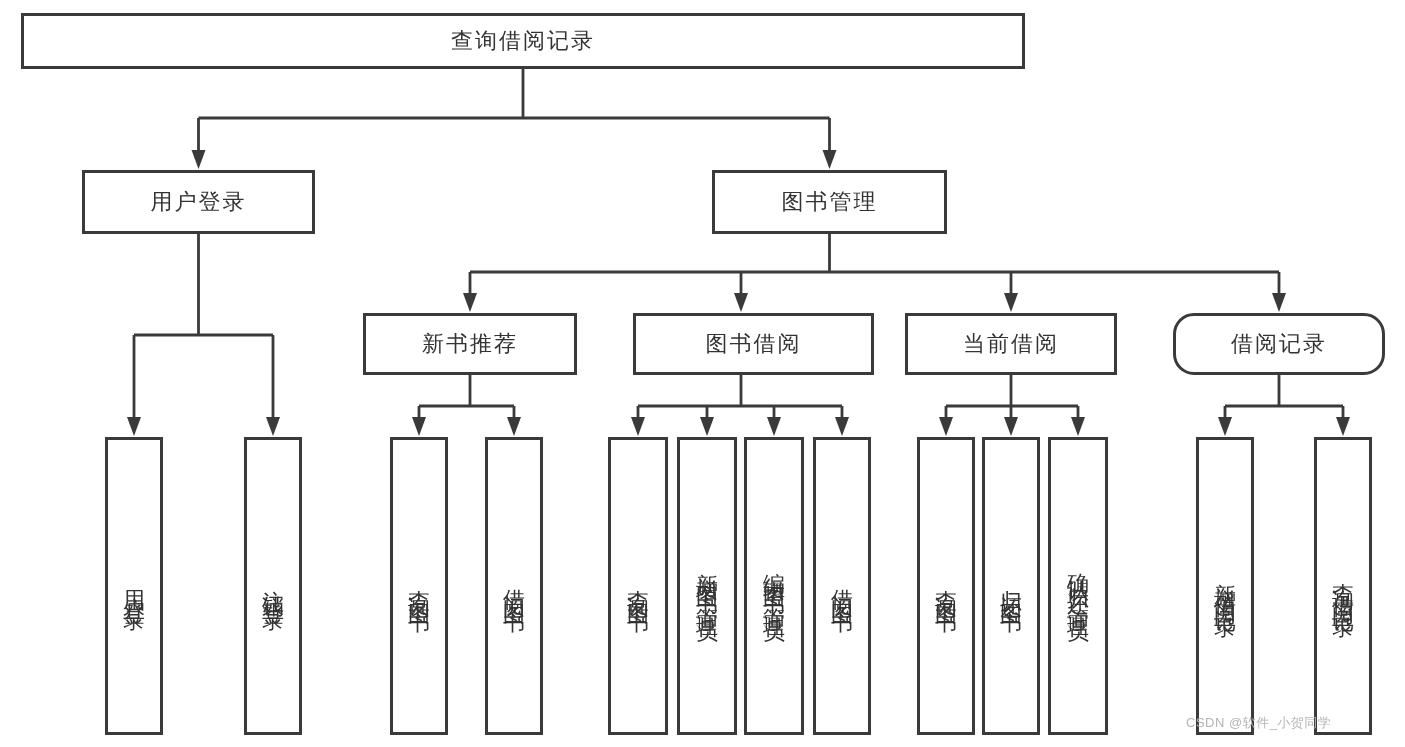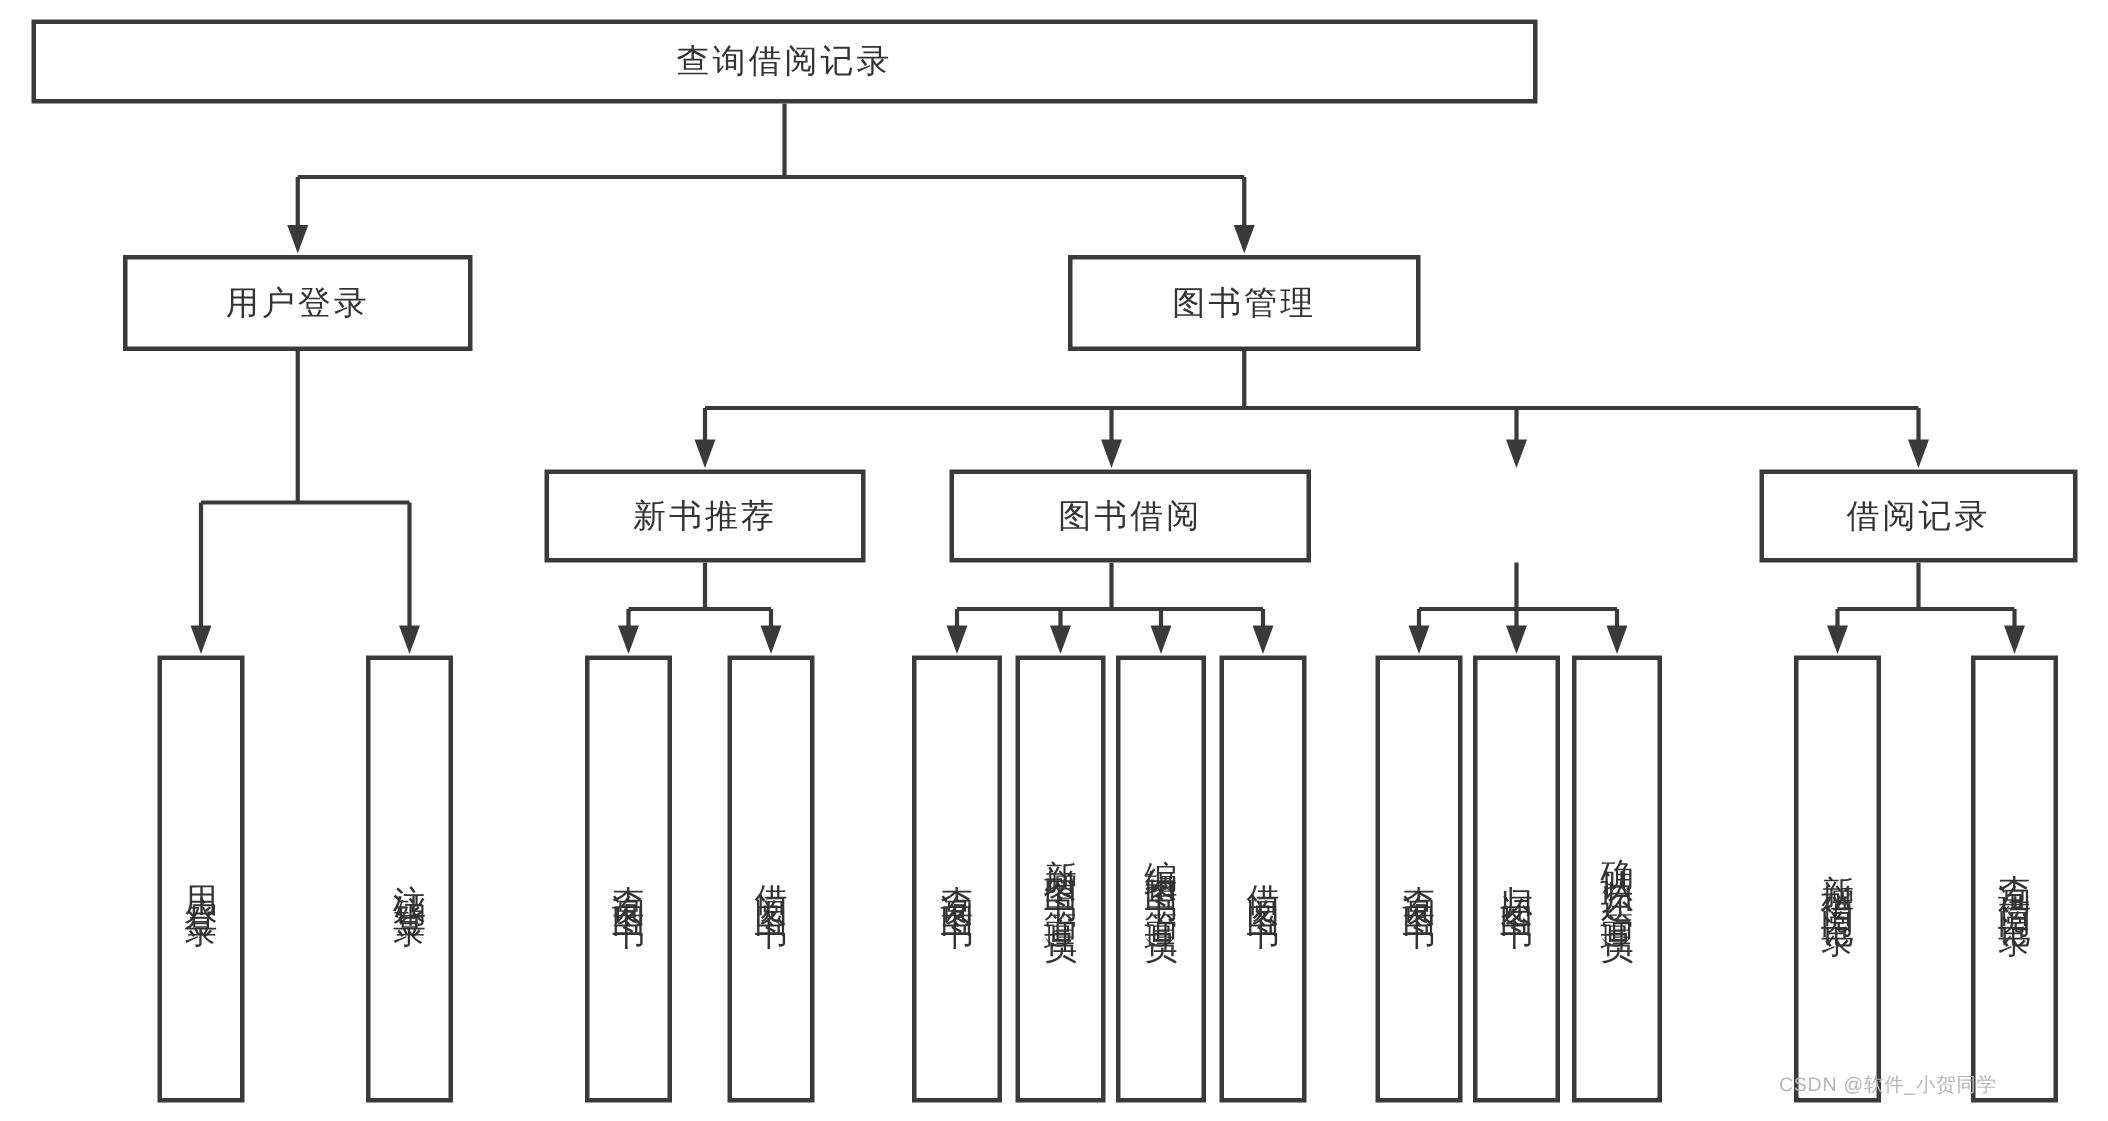--- a/index.html
+++ b/index.html
@@ -115,21 +115,22 @@
     </g>
   </svg>
 
   <div class="box" style="left:21px; top:13px; width:1004px; height:56px;">查询借阅记录</div>
 
   <div class="box" style="left:82px; top:170px; width:233px; height:64px;">用户登录</div>
   <div class="box" style="left:712px; top:170px; width:235px; height:64px;font-family:Liberation Serif, serif;">图书管理</div>
 
   <div class="box" style="left:363px; top:313px; width:214px; height:62px;">新书推荐</div>
   <div class="box" style="left:633px; top:313px; width:241px; height:62px;">图书借阅</div>
-  <div class="box" style="left:1173px; top:313px; width:212px; height:62px;">借阅记录</div>
+  <div class="box" style="left:905px; top:313px; width:212px; height:62px;">当前借阅</div>
+  <div class="box" style="left:1173px; top:313px; width:212px; height:62px;border-radius:21px;">借阅记录</div>
 
   <div class="vbox" style="left:105px; width:58px;">
     <span class="vtext">用户登录</span>
   </div>
   <div class="vbox" style="left:244px; width:58px;">
     <span class="vtext">注销登录</span>
   </div>
 
   <div class="vbox" style="left:390px; width:58px;">
     <span class="vtext">查询图书</span>

